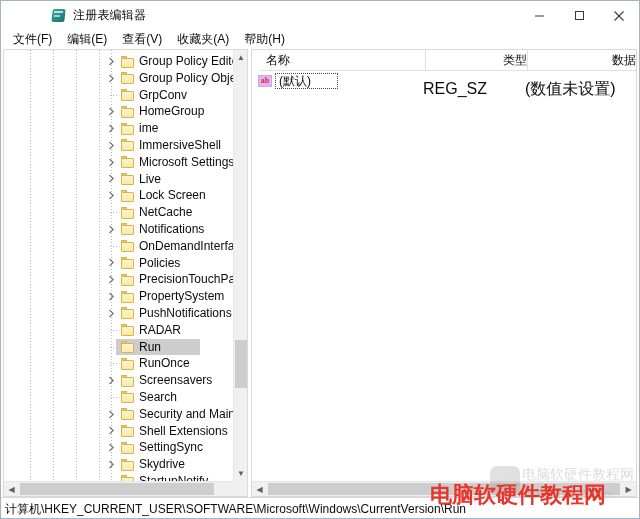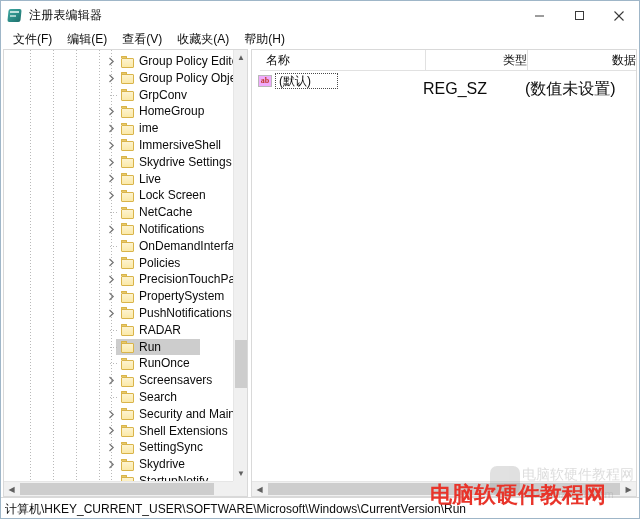--- a/index.html
+++ b/index.html
@@ -19,20 +19,21 @@
     border: 1px solid #9fb6c8;
     box-sizing: border-box;
     display: flex; flex-direction: column;
   }
   
   .titlebar {
     height: 29px; flex: 0 0 29px;
     display: flex; align-items: center;
     background: #ffffff;
     position: relative;
+    padding-left: 44px;
   }
   .app-icon {
     width: 16px; height: 16px;
     margin-left: 6px; margin-right: 6px;
     position: relative; flex: 0 0 16px;
   }
   .app-icon .bk {
     position: absolute; left: 1px; top: 1px;
     width: 13px; height: 13px;
     background: linear-gradient(135deg,#3fa7a0 0%,#2b8b86 55%,#1e6f6b 100%);
@@ -381,21 +382,21 @@
             <div class="trow">
               <div class="twist">
                 <svg width="7" height="9" viewBox="0 0 7 9">
                   <polyline points="1.5,1 5.2,4.5 1.5,8" fill="none" stroke="#767676" stroke-width="1.2"></polyline>
                 </svg>
               </div>
               <div class="folder">
                 <div class="tab"></div>
                 <div class="body"></div>
               </div>
-              <div class="tlabel">Skydrive Settings</div>
+              <div class="tlabel">Microsoft Settings</div>
             </div>
             <div class="trow">
               <div class="twist">
                 <svg width="7" height="9" viewBox="0 0 7 9">
                   <polyline points="1.5,1 5.2,4.5 1.5,8" fill="none" stroke="#767676" stroke-width="1.2"></polyline>
                 </svg>
               </div>
               <div class="folder">
                 <div class="tab"></div>
                 <div class="body"></div>

